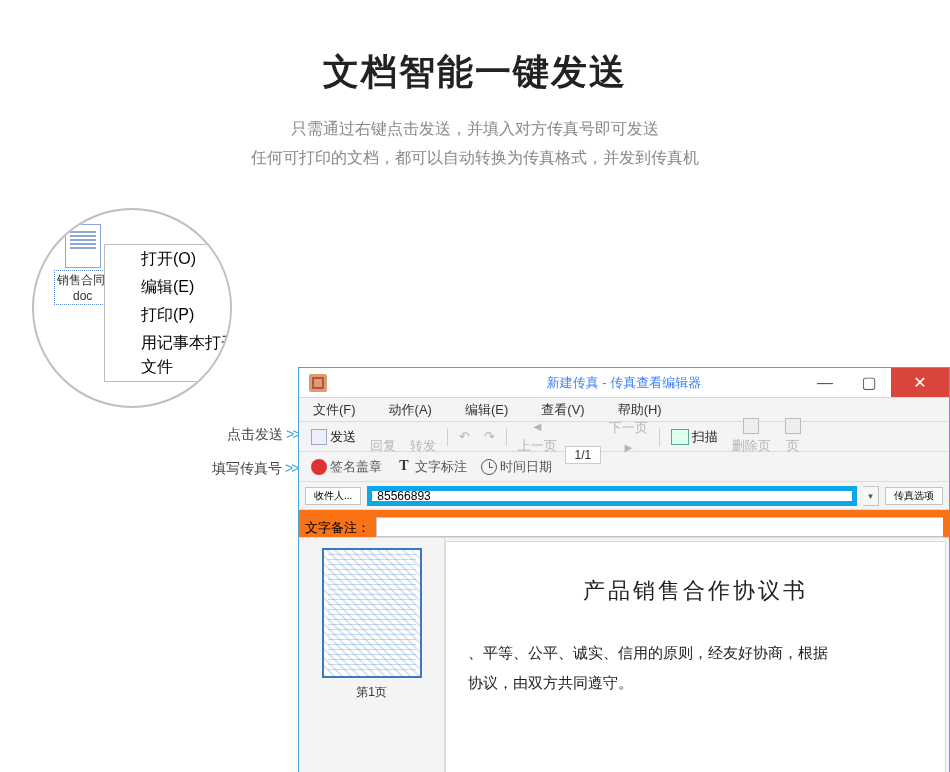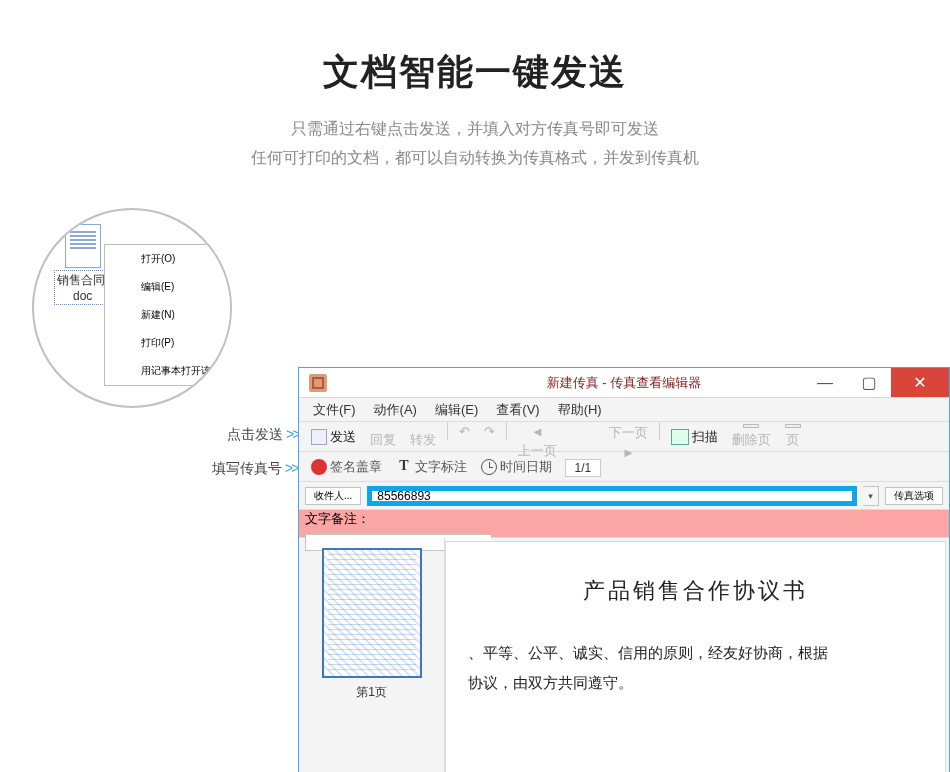--- a/index.html
+++ b/index.html
@@ -9,43 +9,43 @@
 .heading-area h1 { font-size: 36px; font-weight: bold; color: #222; letter-spacing: 2px; }
 .heading-area .subtitle { margin-top: 18px; font-size: 16px; color: #888; line-height: 1.8; }
 
 
 .magnifier { position: absolute; left: 32px; top: 208px; width: 200px; height: 200px; border: 2px solid #bfbfbf; border-radius: 50%; background: #fff; overflow: hidden; }
 .mag-file { position: absolute; left: 20px; top: 14px; text-align: center; font-size: 12px; color: #333; }
 .mag-file .page-ico { width: 36px; height: 44px; border: 1px solid #8aa9d6; background: #fff; position: relative; margin: 0 auto 2px; }
 .mag-file .page-ico::before { content: ""; position: absolute; left: 4px; right: 4px; top: 6px; height: 2px; background: #8aa9d6; box-shadow: 0 4px 0 #8aa9d6, 0 8px 0 #8aa9d6, 0 12px 0 #8aa9d6, 0 16px 0 #8aa9d6; }
 .mag-file .sel { display: block; border: 1px dotted #5a87c9; padding: 1px 2px; }
 
-.ctx-menu { position: absolute; left: 70px; top: 34px; width: 160px; background: #fff; border: 1px solid #bdbdbd; font-size: 10px; line-height: 24px; }
+.ctx-menu { position: absolute; left: 70px; top: 34px; width: 160px; background: #fff; border: 1px solid #bdbdbd; font-size: 16px; line-height: 24px; }
 .ctx-menu div { padding: 2px 8px 2px 36px; position: relative; }
 
 
 .callout { position: absolute; font-size: 14px; color: #444; }
 .callout .arrows { color: #3aa1d6; letter-spacing: -2px; margin-left: 3px; }
 
 
 .appwin { position: absolute; left: 298px; top: 367px; width: 652px; border: 1px solid #4ba7db; background: #fff; }
 .titlebar { height: 30px; background: #fff; display: flex; align-items: center; position: relative; border-bottom: 1px solid #d8d8d8; }
 .titlebar .app-ico { width: 18px; height: 18px; margin-left: 10px; background: #d8a070; border-radius: 2px; position: relative; }
 .titlebar .app-ico::after { content:""; position:absolute; left:3px; top:3px; right:3px; bottom:3px; border:2px solid #c64a4a; border-radius:1px; }
-.titlebar .title-txt { position:absolute; left:0; right:0; text-align:center; font-size: 13px; color: #7f1d1d; pointer-events:none; }
+.titlebar .title-txt { position:absolute; left:0; right:0; text-align:center; font-size: 13px; color: #3b82f6; pointer-events:none; }
 .titlebar .win-btns { margin-left: auto; display: flex; height: 100%; }
 .titlebar .win-btns > span { width: 44px; display:flex; align-items:center; justify-content:center; font-family: Arial; }
 .titlebar .win-btns .min { color:#555; }
 .titlebar .win-btns .max { color:#555; }
 .titlebar .win-btns .close { background:#d9453a; color:#fff; width:58px; font-size:16px; }
 
-.menubar { height: 24px; background: #f4f4f4; border-bottom: 1px solid #dcdcdc; display: flex; align-items: center; font-size: 13px; color: #333; padding-left: 6px; gap: 2px; }
+.menubar { height: 24px; background: #f4f4f4; border-bottom: 1px solid #dcdcdc; display: flex; align-items: center; font-size: 13px; color: #333; padding-left: 6px; gap: 17px; }
 .menubar span { padding: 0 8px; }
 
-.toolbar1, .toolbar2 { height: 30px; background: #f4f4f4; border-bottom: 1px solid #dcdcdc; display: flex; font-size: 13px; color: #333; padding: 0 6px; gap: 2px; }
+.toolbar1, .toolbar2 { height: 30px; background: #f4f4f4; border-bottom: 1px solid #dcdcdc; display: flex; align-items: center; font-size: 13px; color: #333; padding: 0 6px; gap: 2px; }
 .tb-btn { display: inline-flex; align-items: center; gap: 3px; padding: 2px 6px; color: #555; }
 .tb-btn.disabled { color: #b6b6b6; flex-direction: column; }
 .tb-btn.primary { color: #222; }
 .tb-sep { width: 1px; height: 18px; background: #d0d0d0; margin: 0 3px; }
 .ico { width: 16px; height: 16px; display:inline-block; position:relative; }
 .ico.send { background:#eef; border:1px solid #9ab; }
 .ico.stamp { background:#d33; border-radius:50%; }
 .ico.T { font-weight:bold; font-family: "Times New Roman"; font-size:14px; line-height:14px; text-align:center; color:#333; }
 .ico.clock { border:1.5px solid #555; border-radius:50%; }
 .ico.clock::after { content:""; position:absolute; left:50%; top:50%; width:4px; height:1px; background:#555; transform-origin:left; }
@@ -54,21 +54,21 @@
 .ico.del { background:#eee; border:1px solid #bbb; }
 
 .pagebox { display:inline-flex; align-items:center; border:1px solid #ccc; background:#fff; height:18px; font-size:12px; padding:0 4px; min-width:36px; justify-content:center;margin-top:37px; }
 
 
 .recip-row { height: 28px; background:#f4f4f4; border-bottom:1px solid #dcdcdc; display:flex; align-items:center; padding:0 6px; gap:6px; font-size:13px; }
 .recip-row .btn { border:1px solid #c4c4c4; background:#fdfdfd; padding:1px 8px; font-size:10px; }
 .recip-row input[type=text] { flex:1; border:5px solid #0ea5e9; height:20px; padding:0 5px; font-size:12px; background:#fff; }
 .recip-row .combo-arrow { border:1px solid #c4c4c4; border-left:none; width:16px; height:20px; display:flex; align-items:center; justify-content:center; background:#f6f6f6; font-size:9px; color:#555; }
 
-.note-row { height: 28px; background:#fca5a5; border-bottom:1px solid #dcdcdc; display:flex; align-items:flex-start; padding:0 6px; gap:6px; font-size:13px;flex-direction:column; }
+.note-row { height: 28px; background:#f97316; border-bottom:1px solid #dcdcdc; display:flex; align-items:flex-end; padding:0 6px; gap:6px; font-size:13px; }
 .note-row input { flex:1; border:1px solid #c4c4c4; height:20px; padding:0 4px; border-right:none; }
 
 
 .content { display:flex; height: 260px; background:#f4f4f4; }
 .thumbs { width: 146px; border-right:1px solid #dcdcdc; padding:10px; text-align:center; font-size:12px; color:#333; }
 .thumbs .pg { width:100px; height:130px; margin:0 auto 6px; border:2px solid #3a78c2; background:#fff; padding:10px 12px; position:relative; }
 .thumbs .pg::before { content:""; position:absolute; inset:4px; background:repeating-linear-gradient(#3a78c2 0 1px, transparent 1px 5px); opacity:.28; }
 .thumbs .pg::after { content:""; position:absolute; inset:0; background:repeating-linear-gradient(45deg, rgba(58,120,194,.18) 0 2px, transparent 2px 6px); }
 
 .docview { flex:1; border:1px solid #dcdcdc; margin:3px 3px 0 0; background:#fff; padding: 34px 28px 0; font-family: SimSun, serif; color:#222; overflow:hidden; }
@@ -90,21 +90,20 @@
   <div class="mag-file">
     <div class="page-ico"></div>
     <span class="sel">
       <span>销售合同.</span><br>
       <span>doc</span>
     </span>
   </div>
   <div class="ctx-menu">
     <div>打开(O)</div>
     <div>编辑(E)</div>
-    <div>新建(N)</div>
     <div>打印(P)</div>
     <div>用记事本打开该文件</div>
 
   </div>
 </div>
 
 <div class="callout" style="left:227px; top:426px;font-family:Liberation Mono, monospace;">
   <span>点击发送</span><span class="arrows">&gt;&gt;</span>
 </div>
 <div class="callout" style="left:212px; top:460px;">

